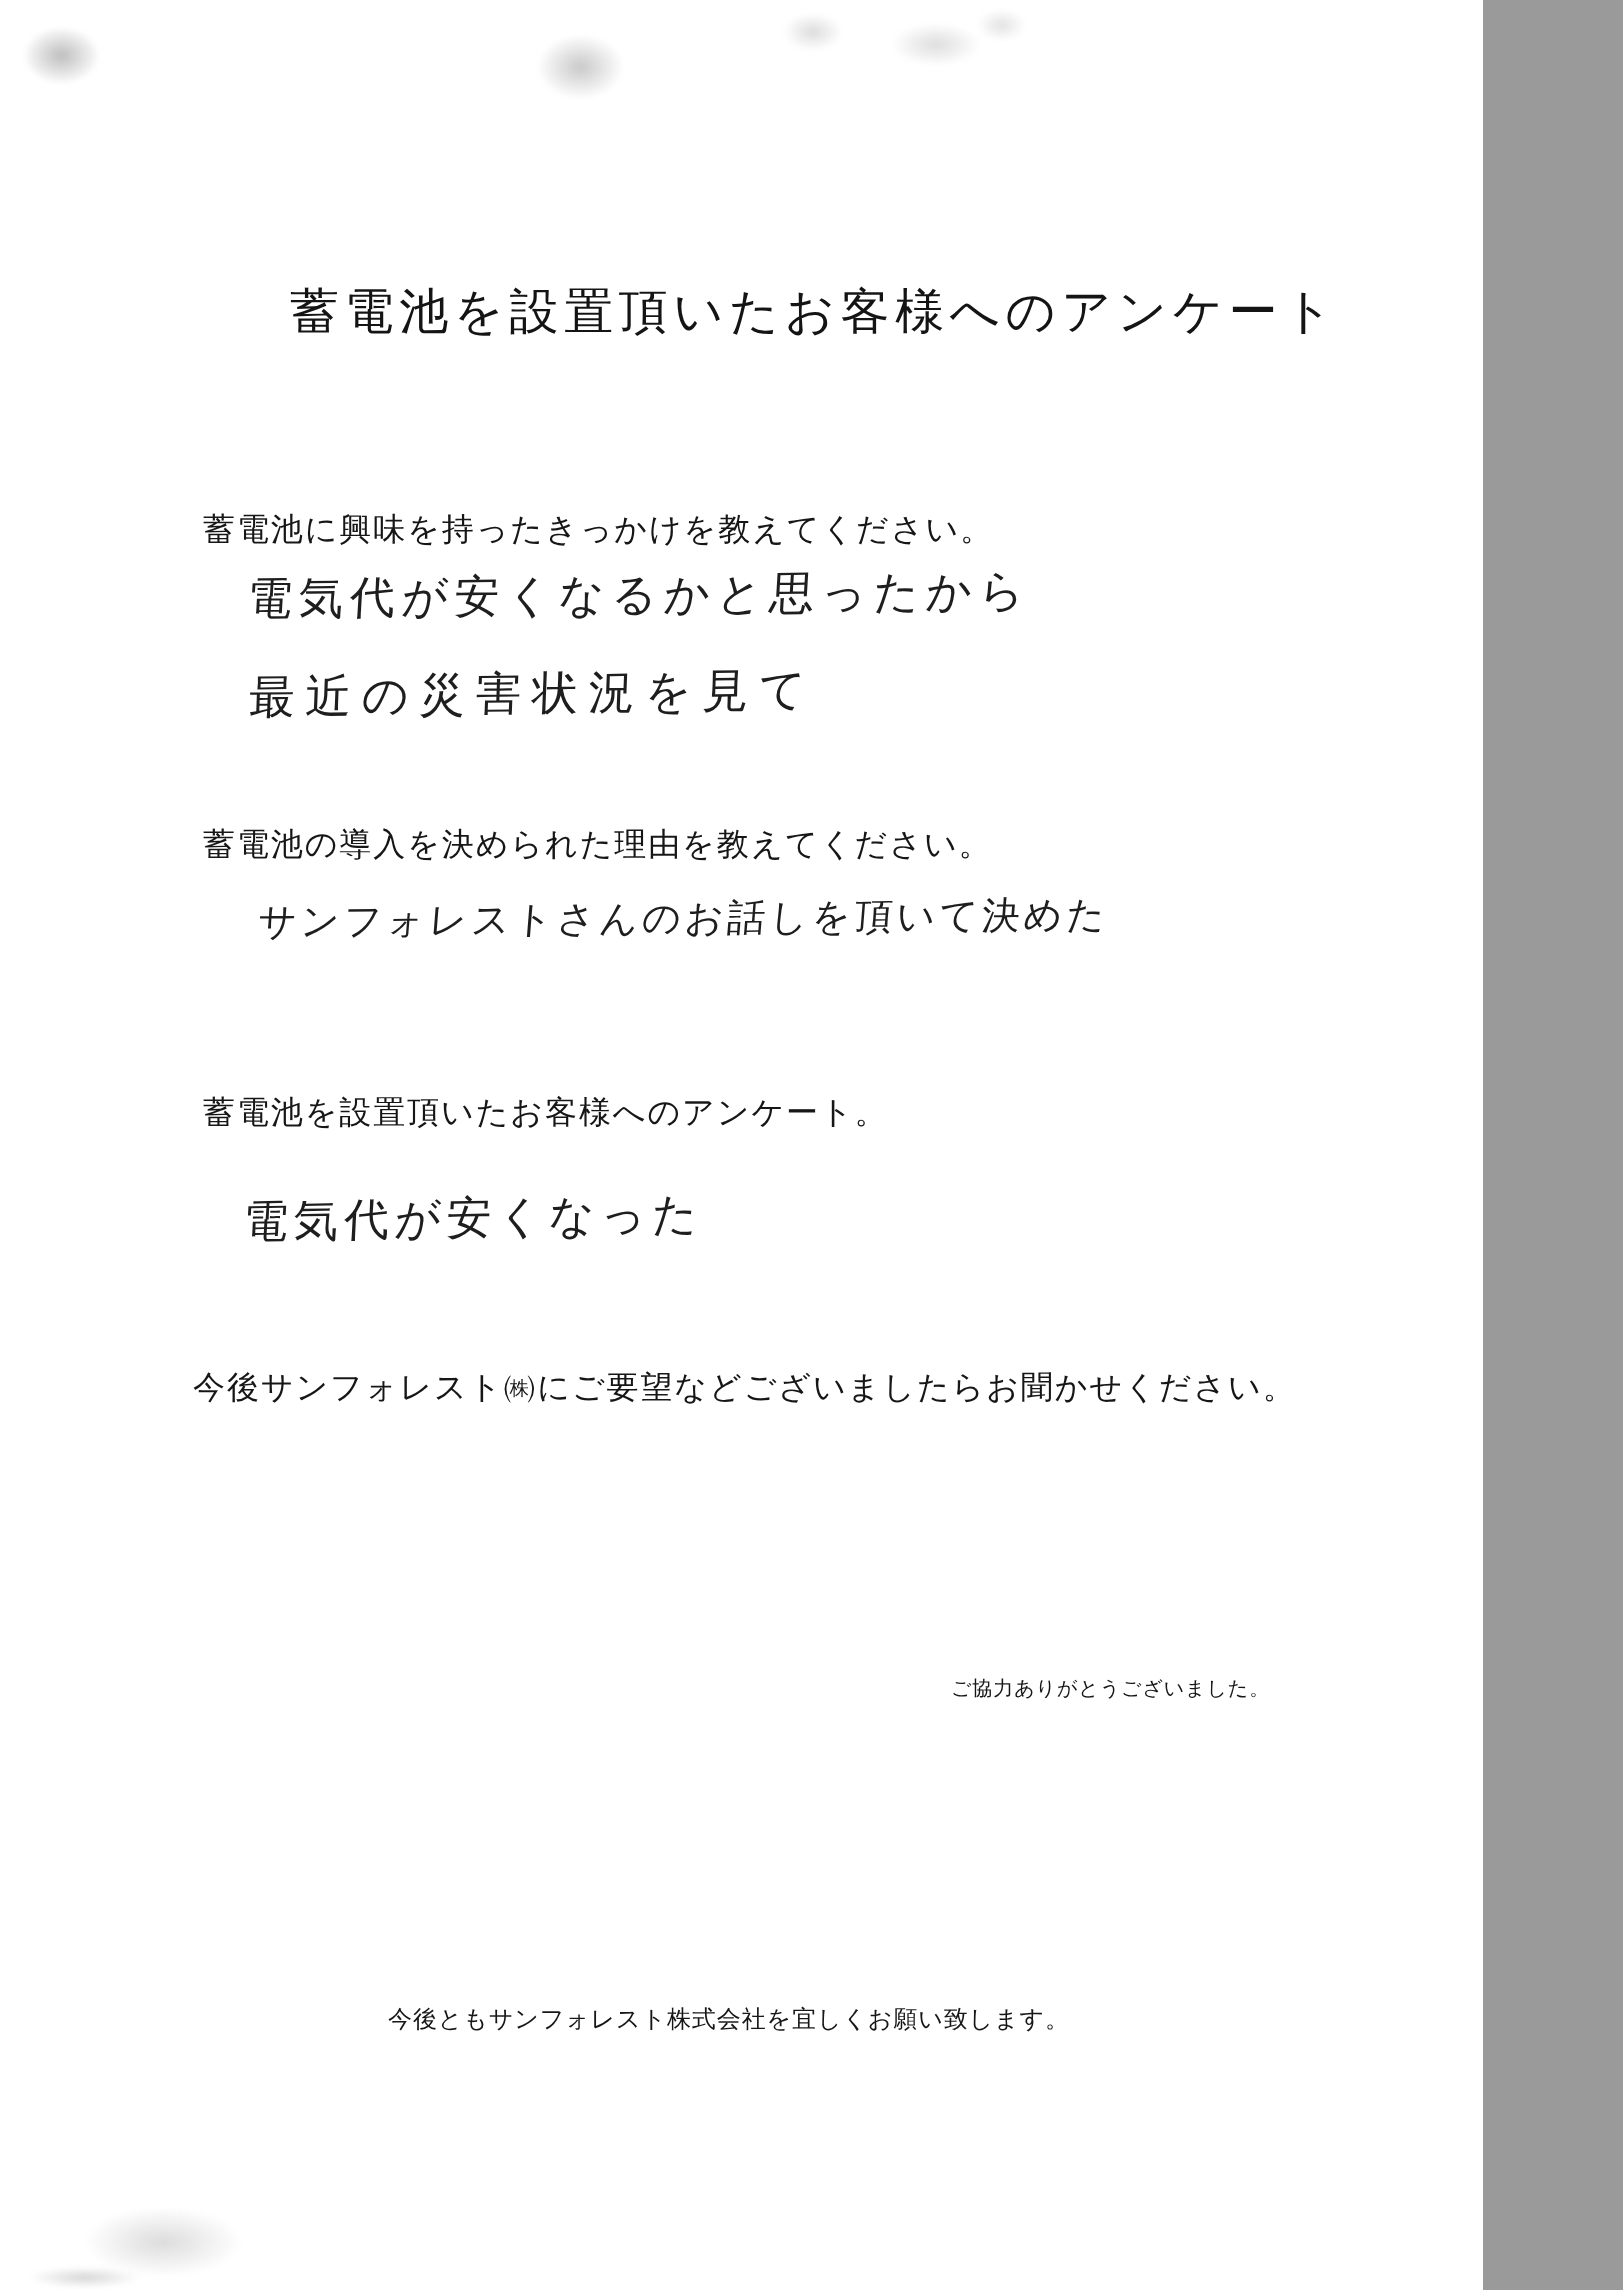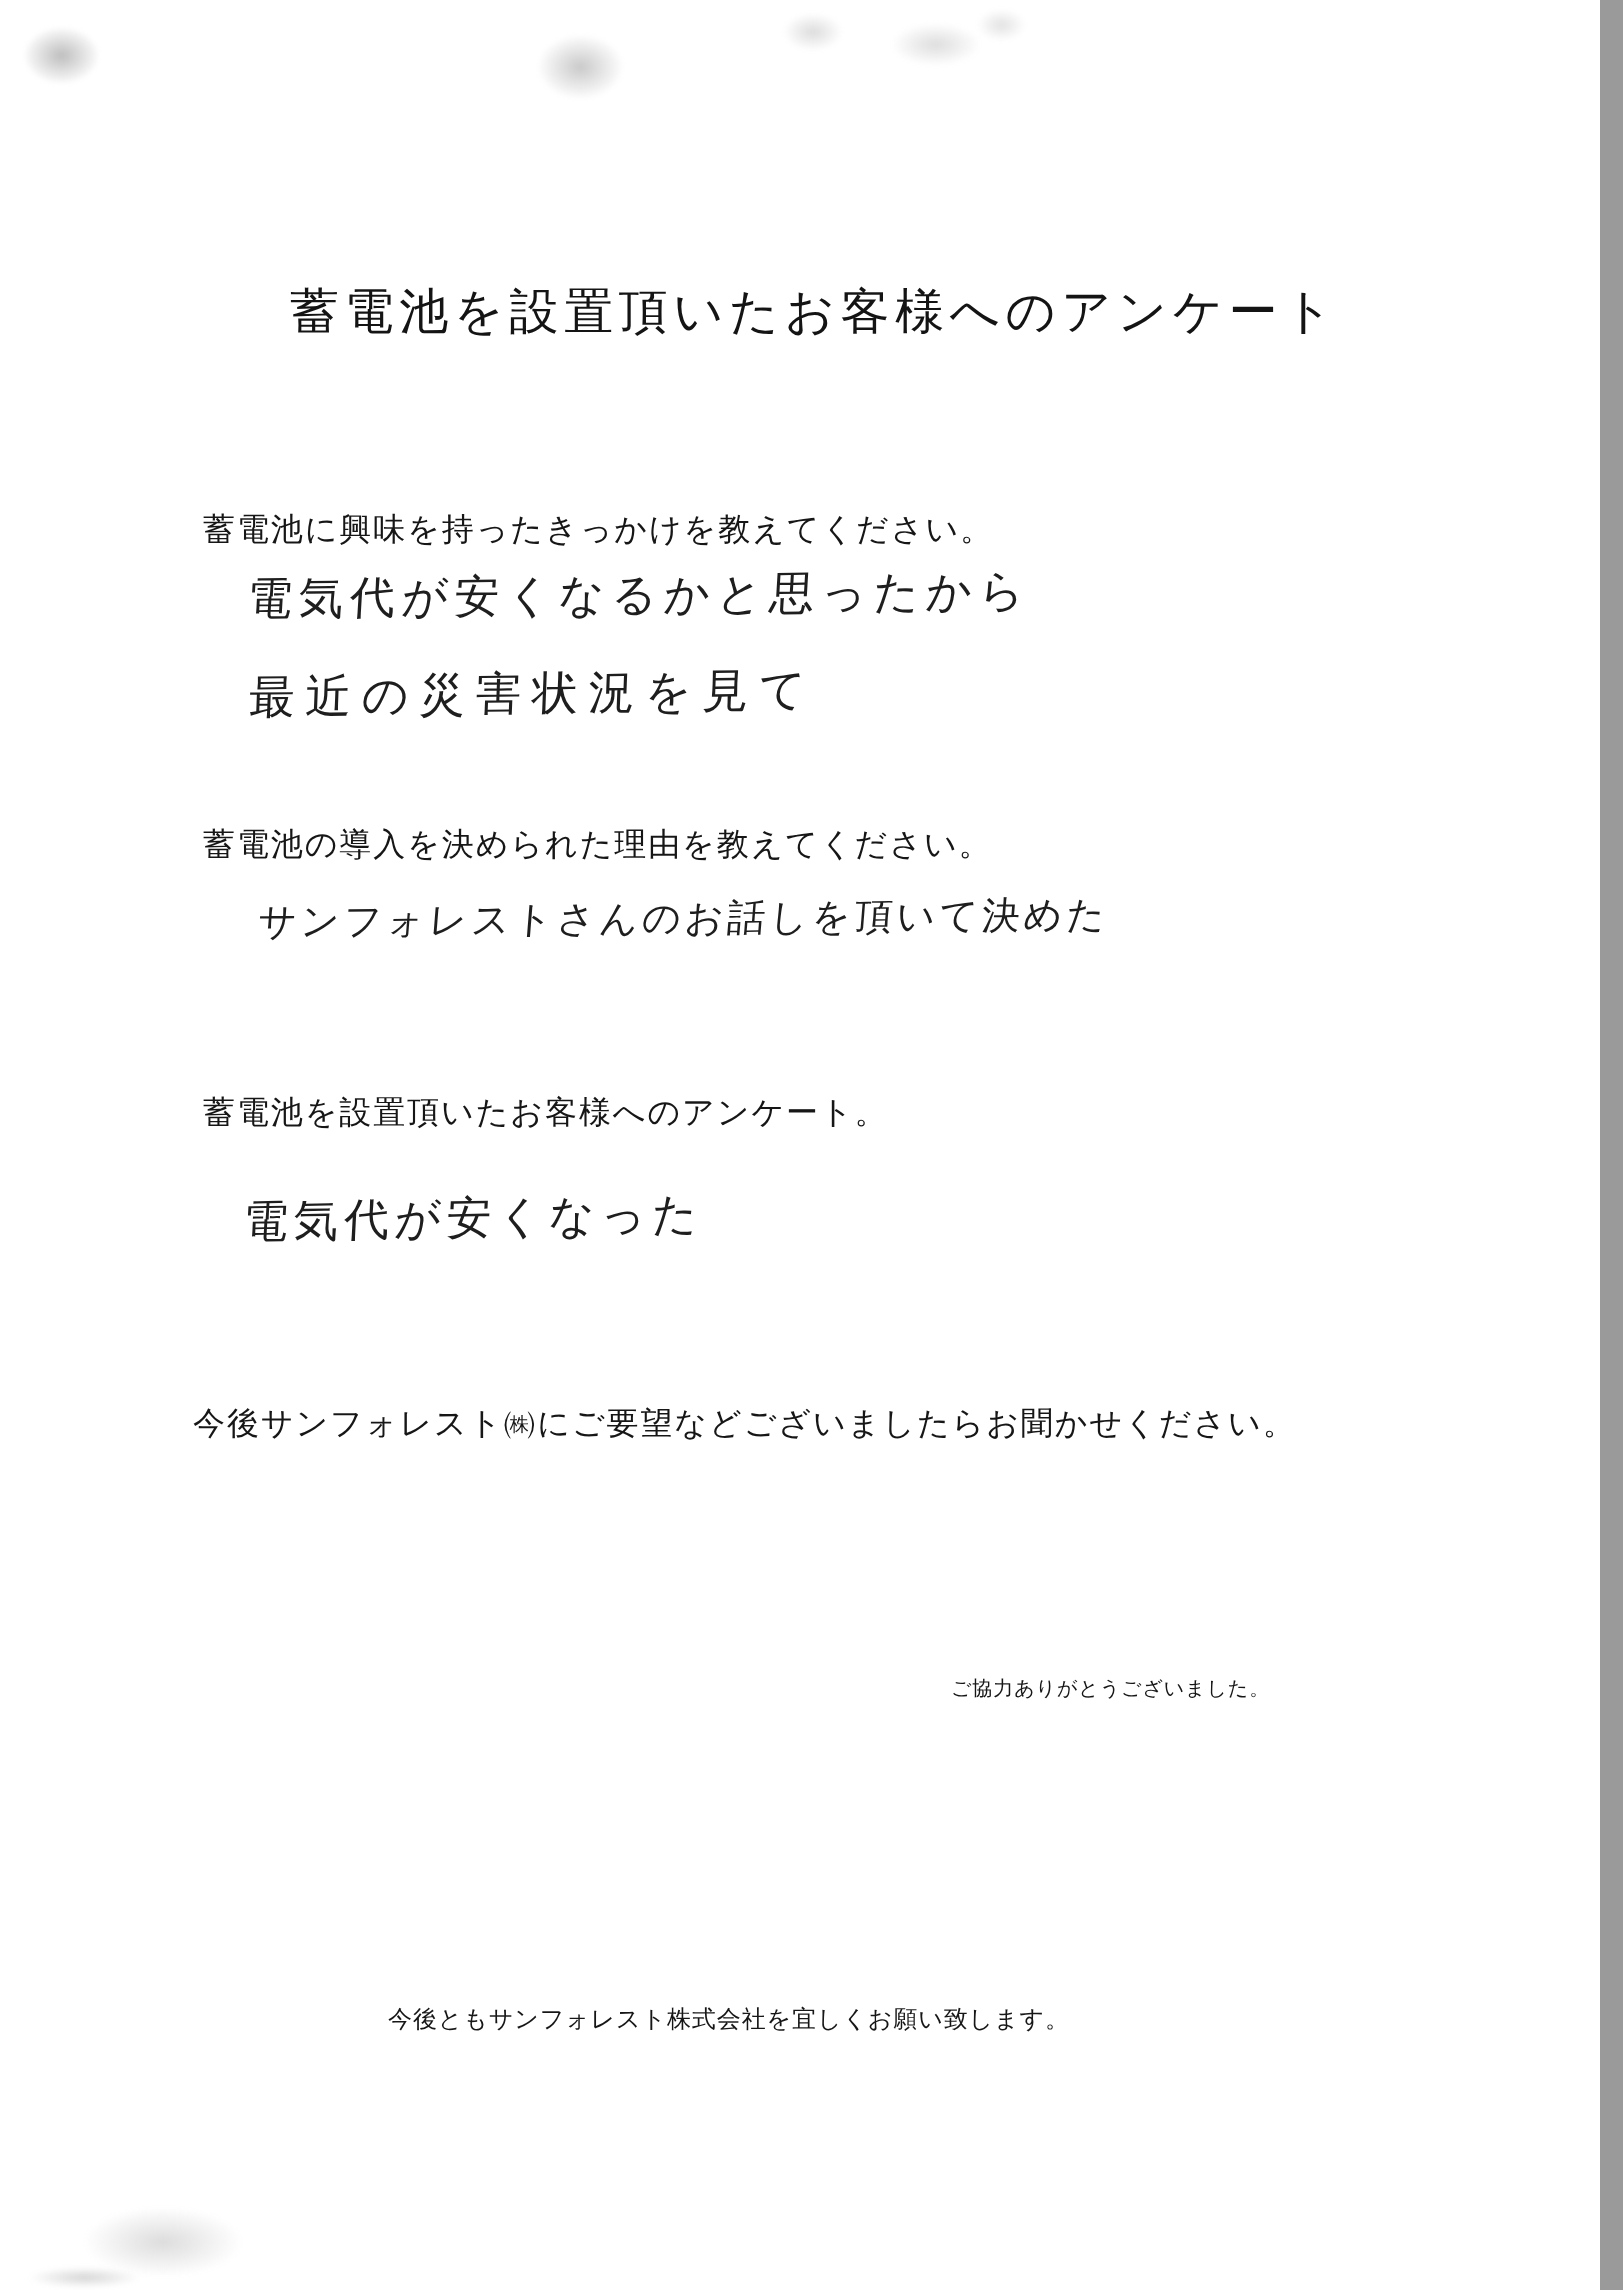--- a/index.html
+++ b/index.html
@@ -2,21 +2,21 @@
 <html style="font-size:15px"><head>
 <meta charset="utf-8">
 <style>
   html, body {
     margin: 0;
     padding: 0;
     background: #9a9a9a;
   }
   .page {
     position: relative;
-    width: 1600px;
+    width: 1483px;
     height: 2290px;
     background: #ffffff;
     overflow: hidden;
     font-family: "Liberation Sans", sans-serif;
     color: #111111;
   }
   
   .doc-title {
     position: absolute;
     left: 290px;
@@ -31,21 +31,21 @@
     position: absolute;
     font-size: 32px;
     letter-spacing: 1.9px;
     font-weight: 500;
     color: #161616;
     white-space: nowrap;
   }
   .q1 { left: 203px; top: 508px; }
   .q2 { left: 203px; top: 799px; margin-top: 24px; }
   .q3 { left: 203px; top: 1091px; }
-  .q4 { left: 193px; top: 1402px; }
+  .q4 { left: 193px; top: 1366px; }
   .closing {
     position: absolute;
     left: 951px;
     top: 1675px;
     font-size: 20px;
     letter-spacing: 0.9px;
     color: #161616;
     white-space: nowrap;
   }
   .footer-note {

